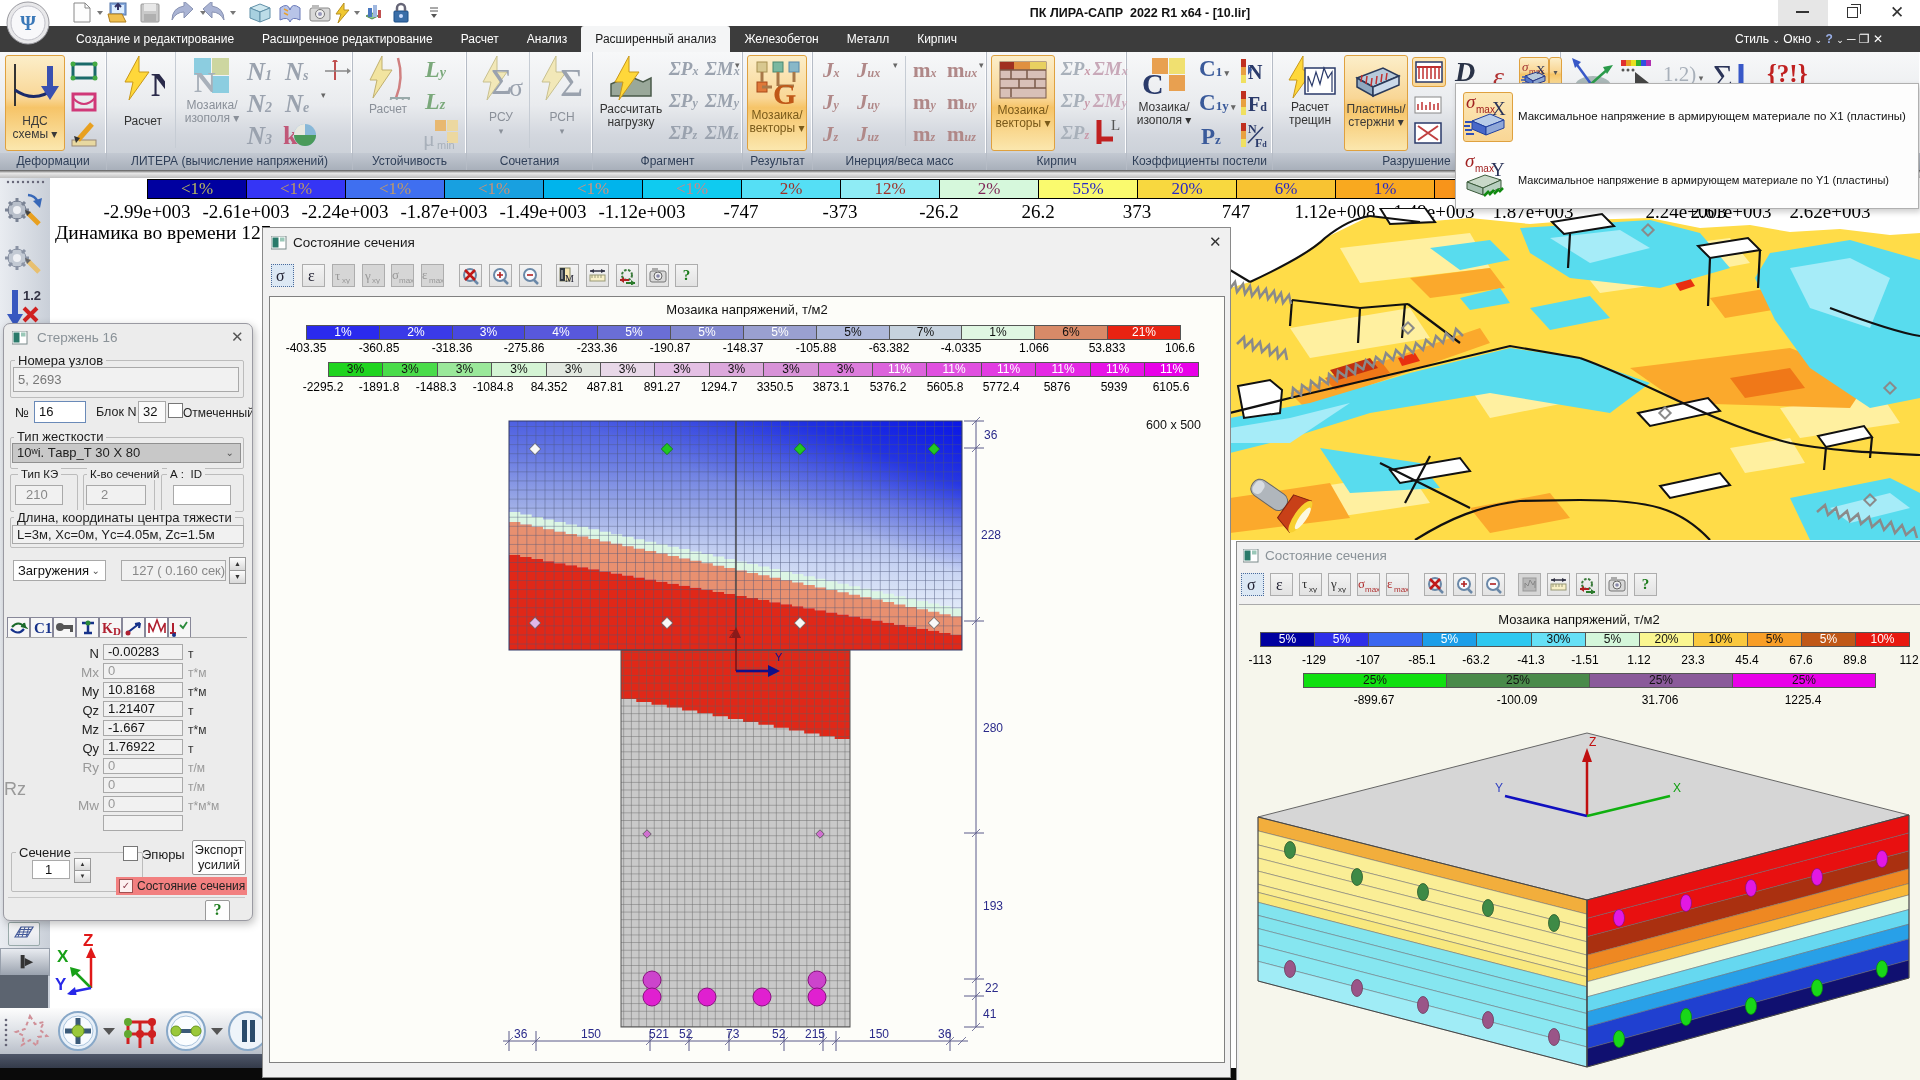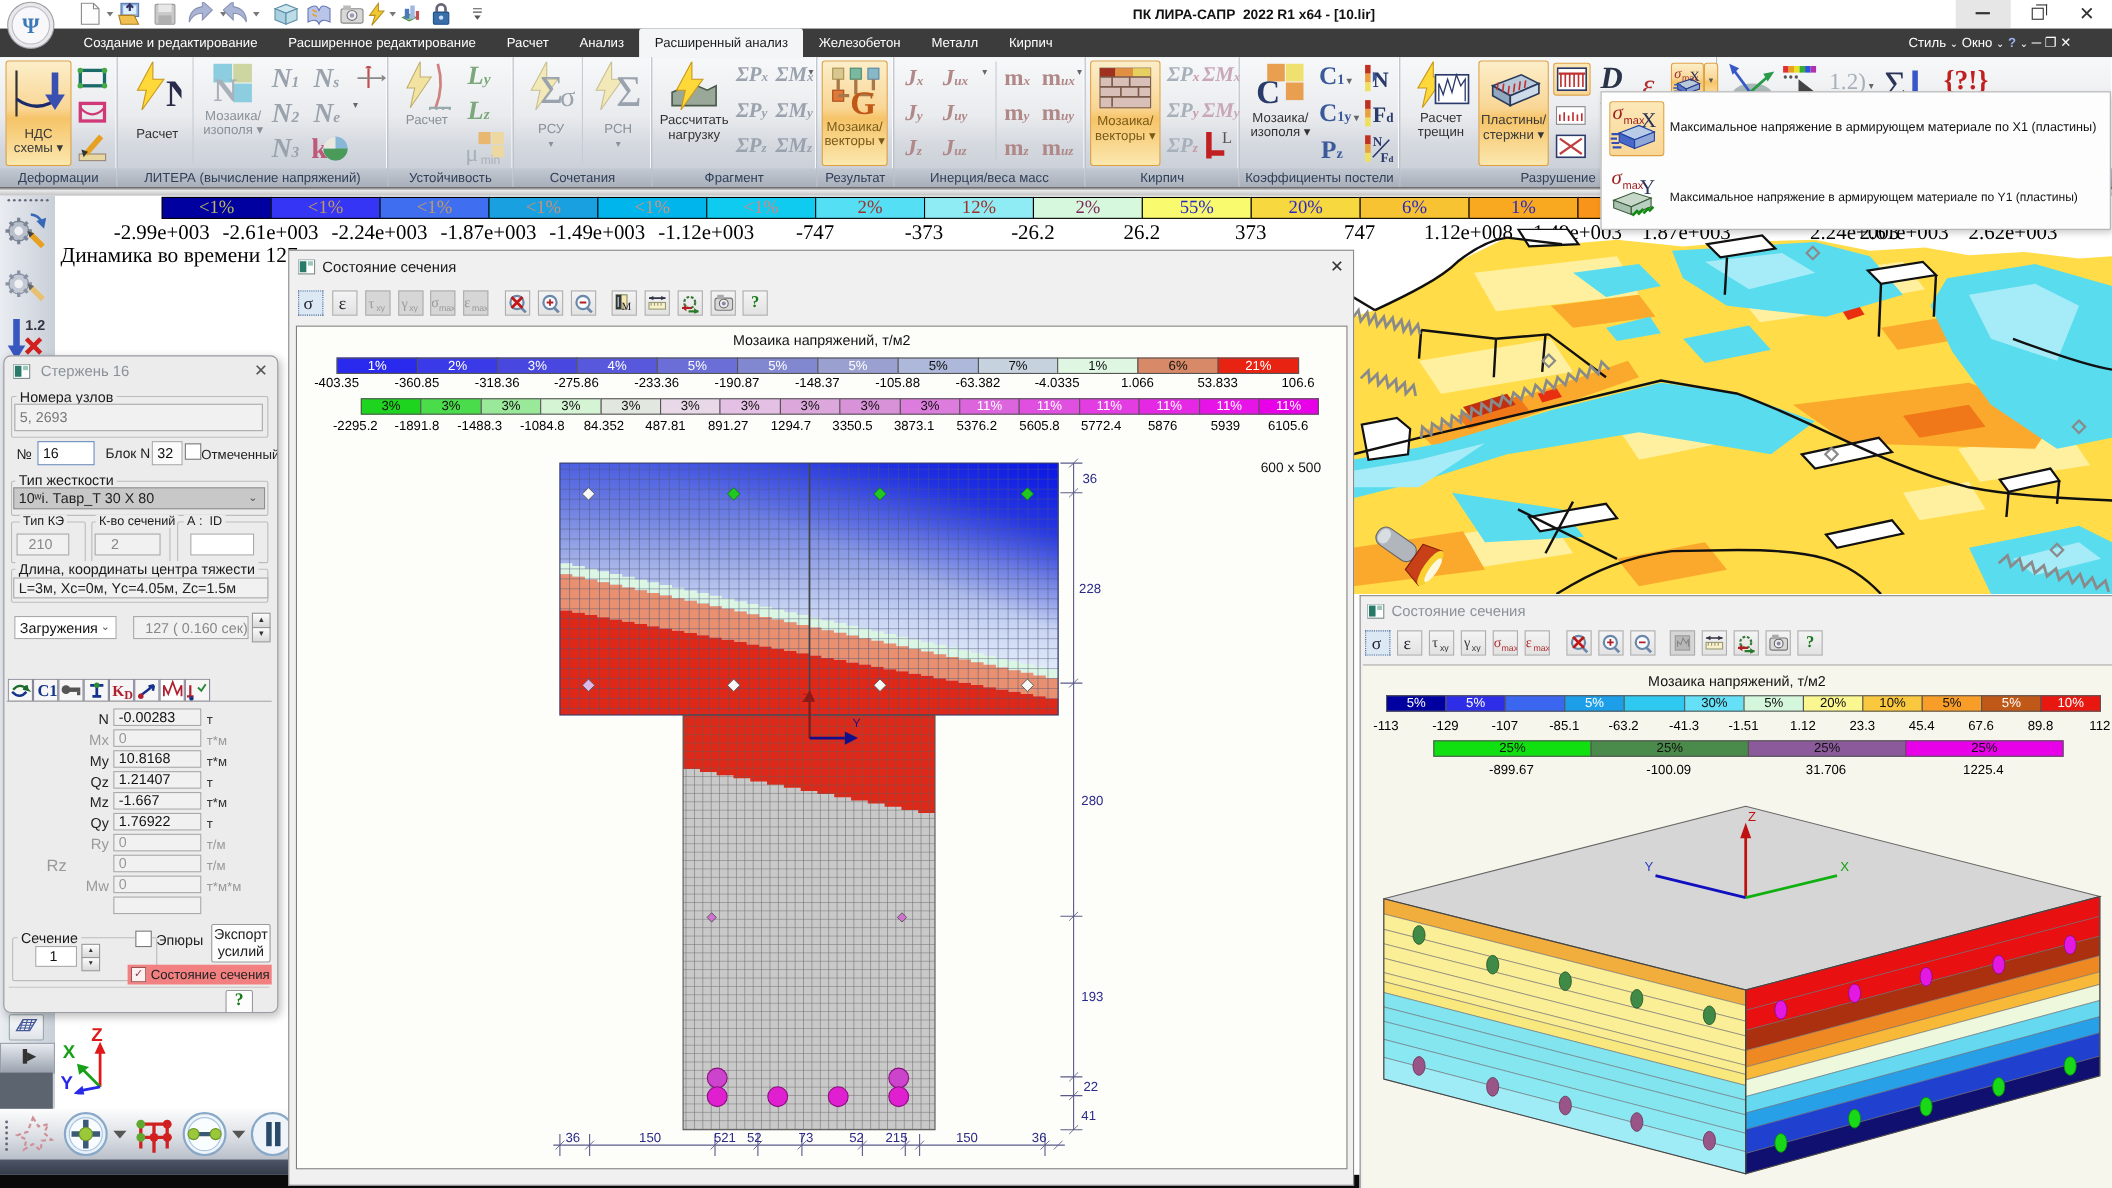--- a/index.html
+++ b/index.html
@@ -1174,21 +1174,21 @@
       <div class="abs" style="left:184px;top:60px;font-size:12px;color:#333">т</div>
   <div class="abs" style="left:0;top:78px;width:95px;text-align:right;font-size:13px;color:#222">Mz</div>
       <div class="fld" style="left:99px;top:76px;width:80px;height:16px;line-height:14px;color:#111">-1.667</div>
       <div class="abs" style="left:184px;top:79px;font-size:12px;color:#333">т*м</div>
   <div class="abs" style="left:0;top:97px;width:95px;text-align:right;font-size:13px;color:#222">Qy</div>
       <div class="fld" style="left:99px;top:95px;width:80px;height:16px;line-height:14px;color:#111">1.76922</div>
       <div class="abs" style="left:184px;top:98px;font-size:12px;color:#333">т</div>
   <div class="abs" style="left:0;top:116px;width:95px;text-align:right;font-size:13.5px;color:#999">Ry</div>
       <div class="fld" style="left:99px;top:114px;width:80px;height:16px;line-height:14px;color:#999">0</div>
       <div class="abs" style="left:184px;top:117px;font-size:12px;color:#999">т/м</div>
-  <div class="abs" style="left:0;top:135px;width:95px;text-align:center;font-size:15px;color:#999">Rz</div>
+  <div class="abs" style="left:0;top:135px;width:95px;text-align:left;font-size:18px;color:#999">Rz</div>
       <div class="fld" style="left:99px;top:133px;width:80px;height:16px;line-height:14px;color:#999">0</div>
       <div class="abs" style="left:184px;top:136px;font-size:12px;color:#999">т/м</div>
   <div class="abs" style="left:0;top:154px;width:95px;text-align:right;font-size:13.5px;color:#999">Mw</div>
       <div class="fld" style="left:99px;top:152px;width:80px;height:16px;line-height:14px;color:#999">0</div>
       <div class="abs" style="left:184px;top:155px;font-size:12px;color:#999">т*м*м</div>
   <div class="fld" style="left:99px;top:171px;width:80px;height:16px"></div>
  </div>
  <div class="gbx" style="left:7px;top:528px;width:130px;height:38px"></div>
  <div class="glab" style="left:12px;top:521px">Сечение</div>
  <div class="fld" style="left:28px;top:536px;width:38px;height:19px;line-height:17px;background:#fff;color:#111;padding-left:12px">1</div>

